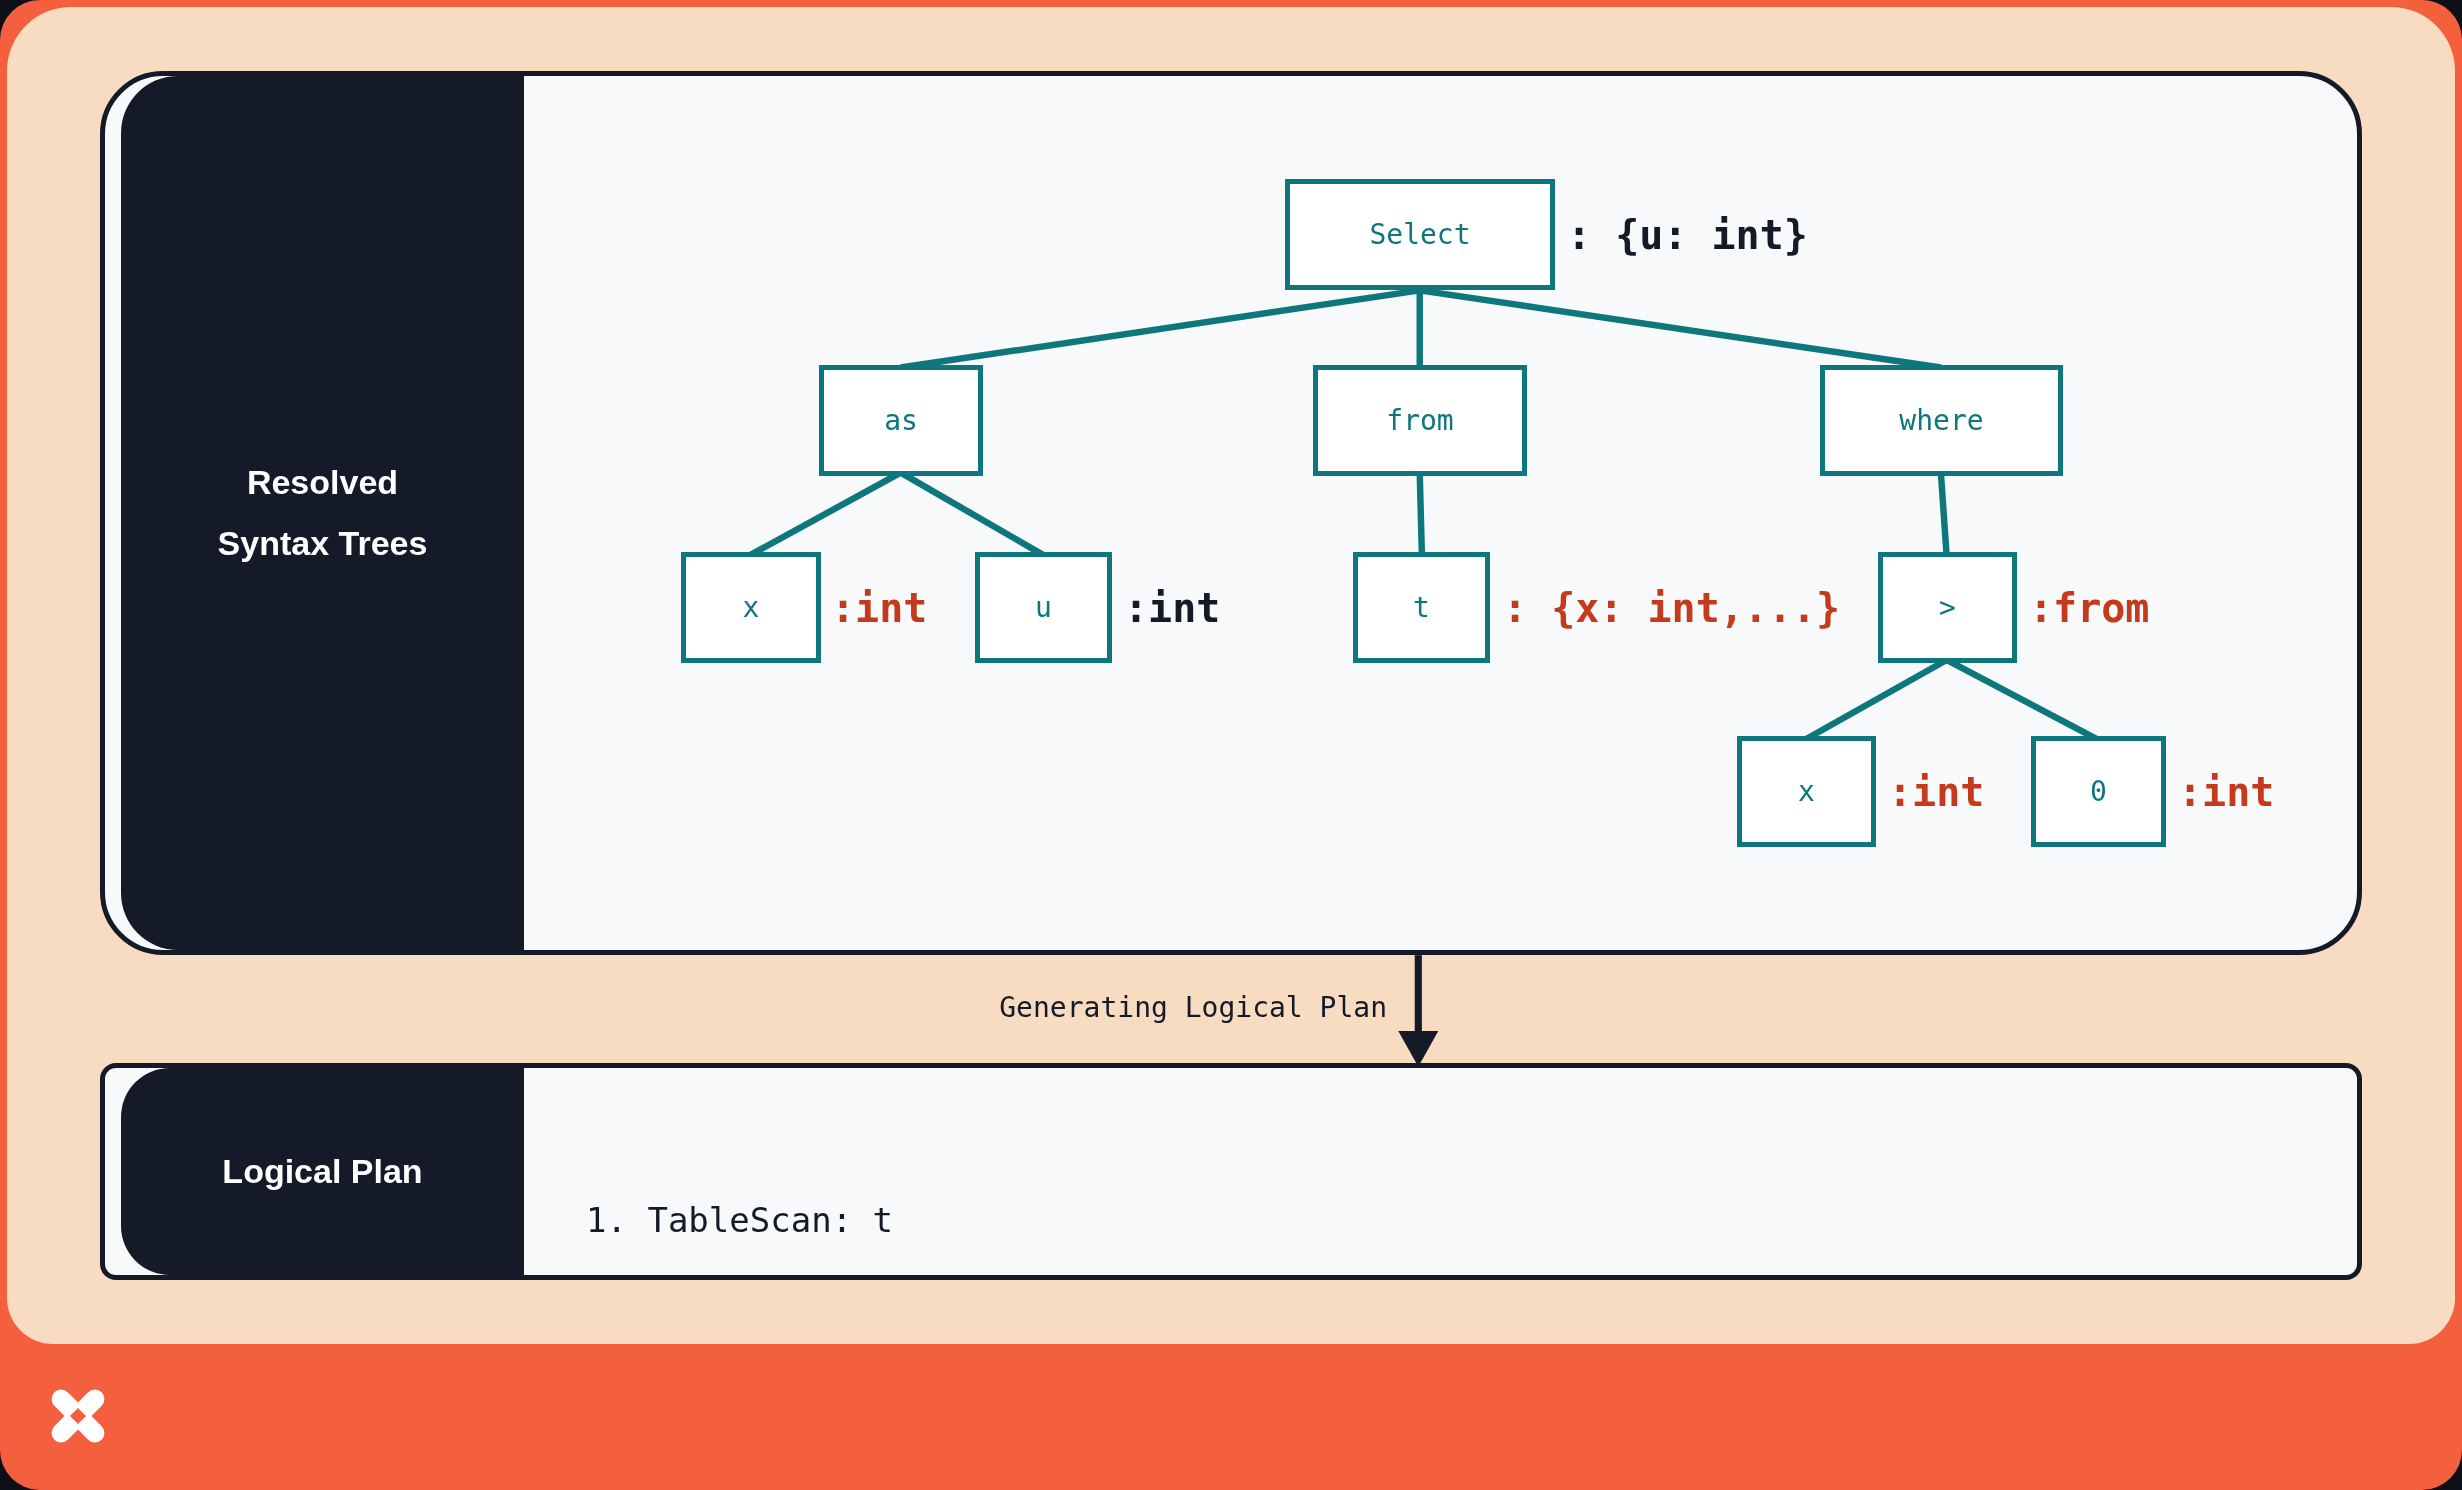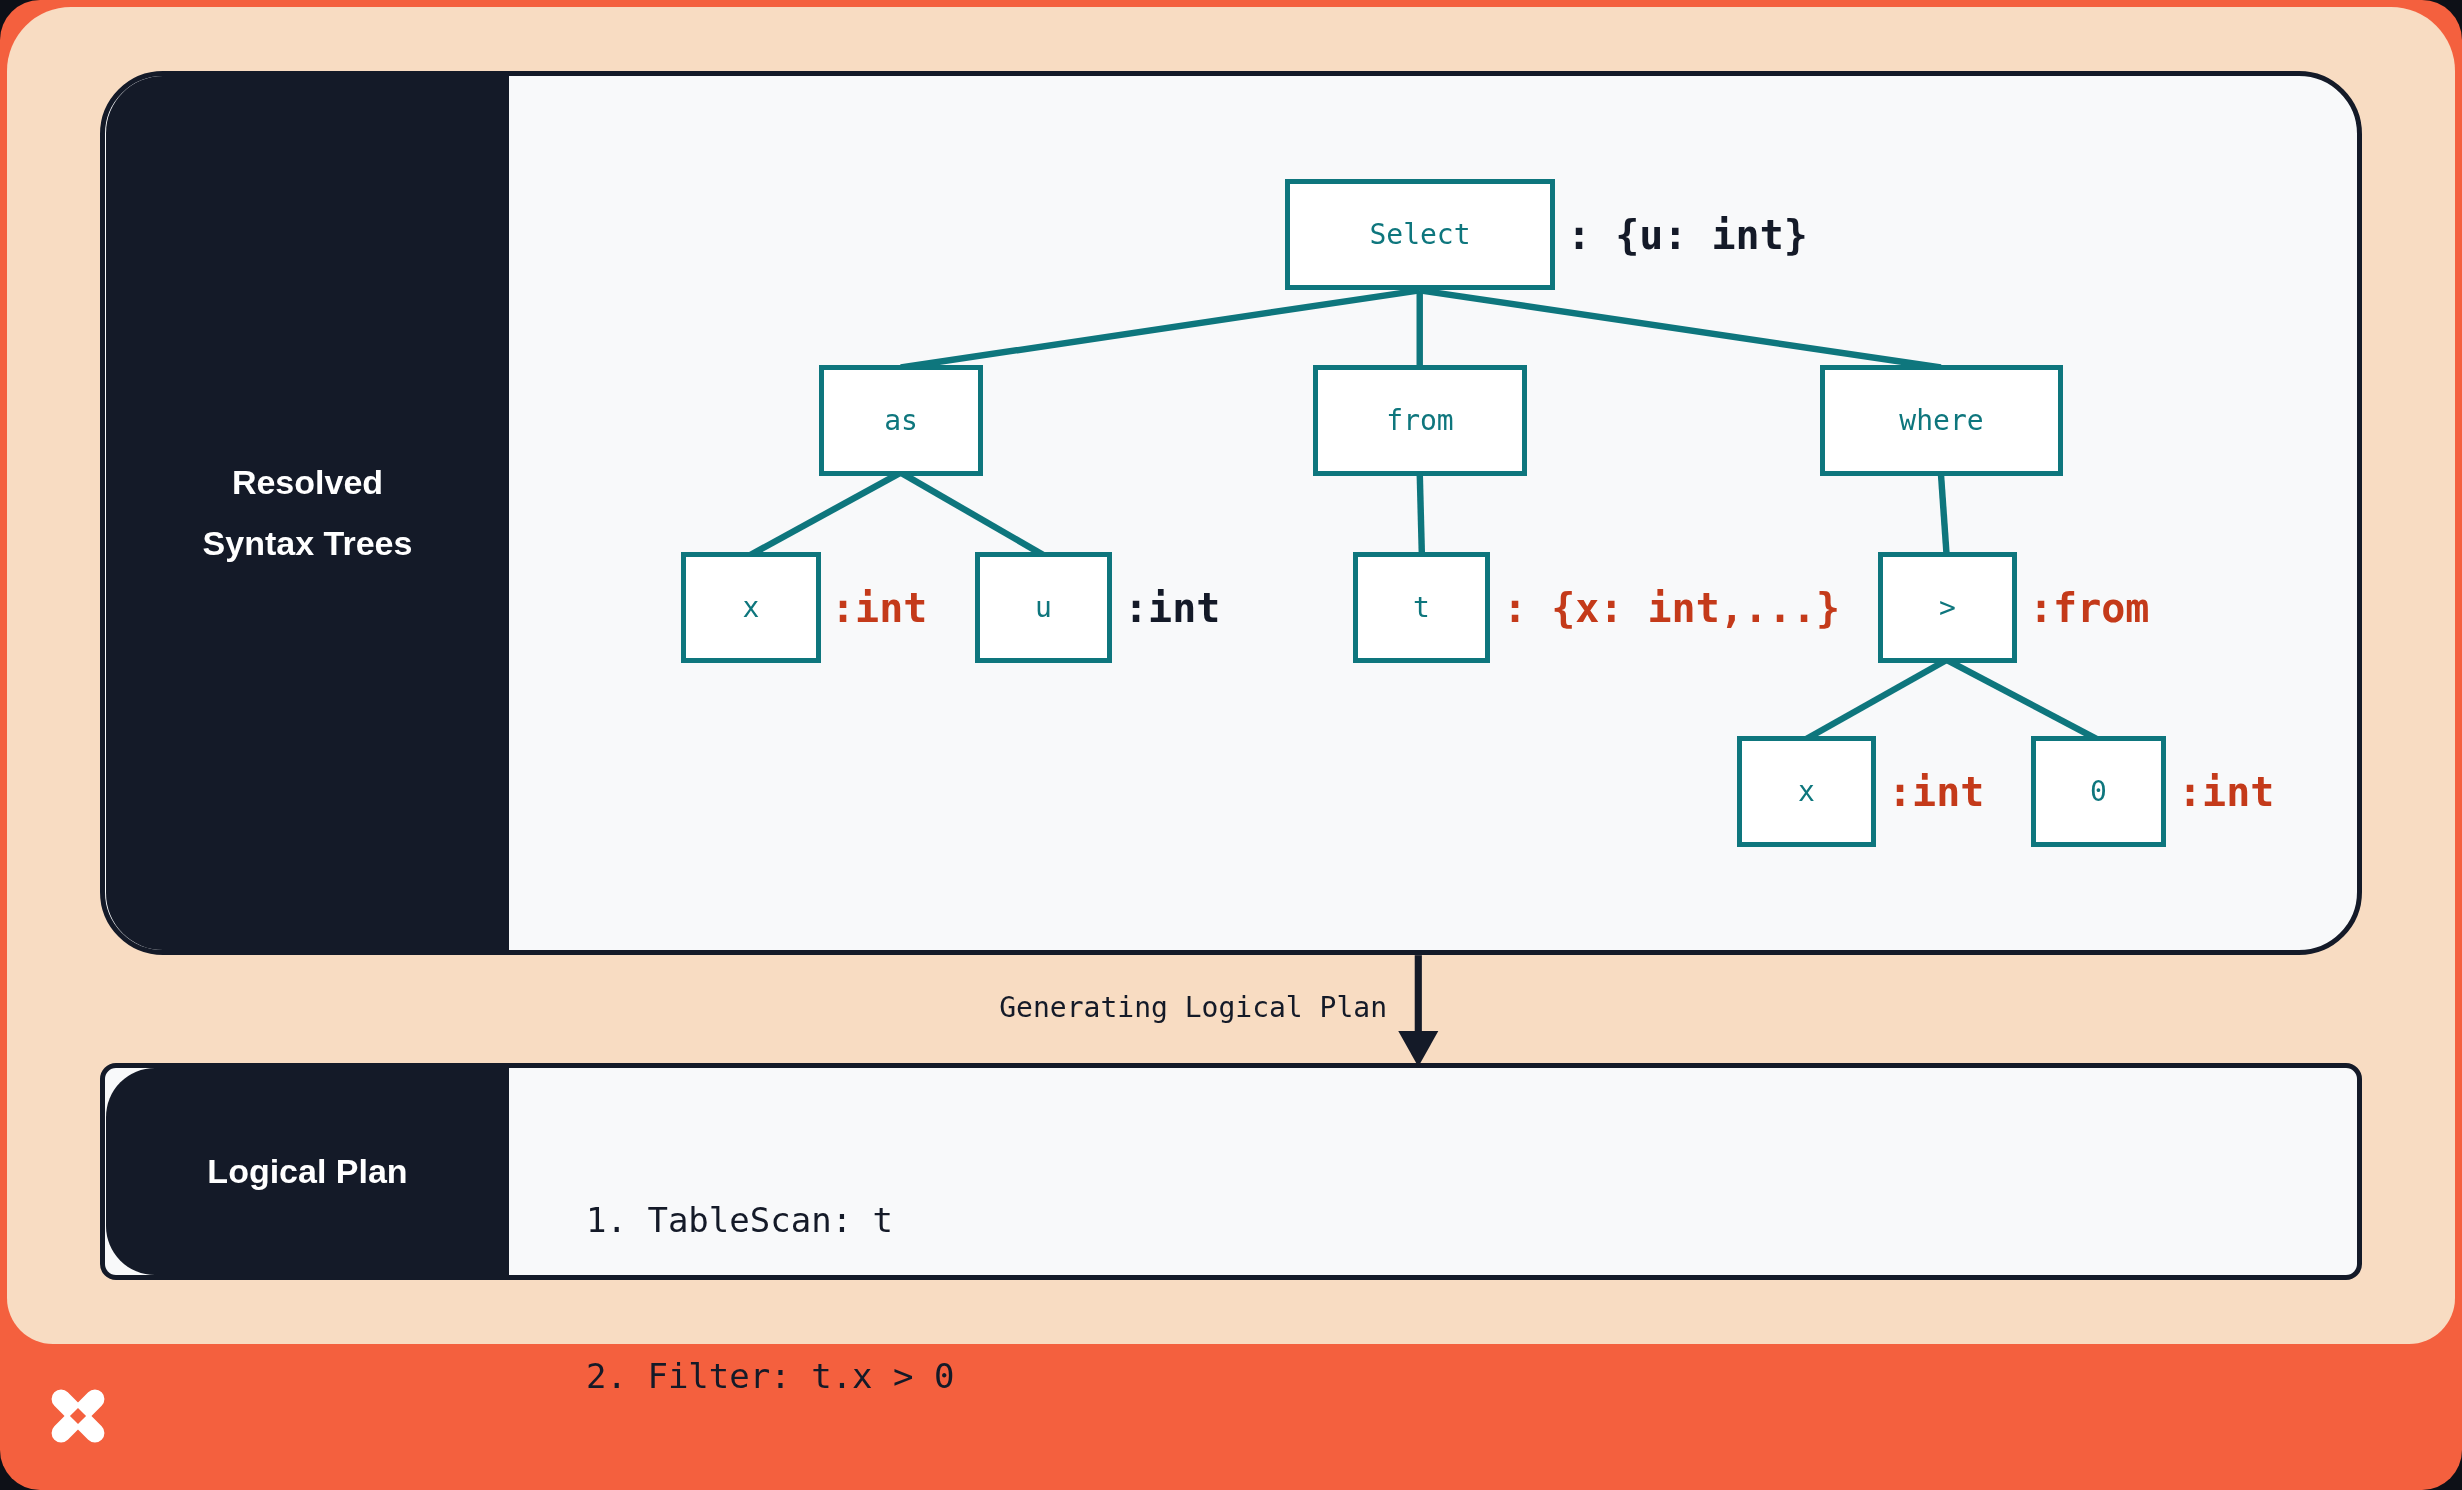--- a/index.html
+++ b/index.html
@@ -4,21 +4,21 @@
 <style>
   html,body{margin:0;padding:0;background:#0d1017;}
   .stage{position:relative;width:2462px;height:1490px;background:#F4603E;border-radius:40px;overflow:hidden;
          font-family:"Liberation Sans",sans-serif;}
   .peach-card{position:absolute;left:7.1px;top:7.1px;width:2448px;height:1337px;background:#F8DCC2;
               border-radius:64px 64px 46px 46px;}
   
   .panel{position:absolute;background:#F8F9FA;border:5.7px solid #141A28;box-sizing:border-box;}
   .panel-top{left:100px;top:71px;width:2262px;height:884px;border-radius:63px;}
   .panel-bottom{left:100px;top:1063px;width:2262px;height:217px;border-radius:16px;}
-  .sidebar{position:absolute;left:1px;top:0;bottom:0;width:403px;background:#141A28;color:#ffffff;
+  .sidebar{position:absolute;left:16px;top:0;bottom:0;width:403px;background:#141A28;color:#ffffff;
            display:flex;align-items:center;justify-content:center;text-align:center;}
   .panel-top .sidebar{border-radius:57px 0 0 57px;}
   .panel-bottom .sidebar{border-radius:49px 0 0 49px;}
   .sidebar-label{font-size:34px;font-weight:700;line-height:61px;width:243px;}
   
   .box{position:absolute;height:111px;background:#FFFFFF;border:5.7px solid #0E767D;box-sizing:border-box;
        display:flex;align-items:center;justify-content:center;}
   .mono{font-family:"DejaVu Sans Mono","Liberation Mono",monospace;}
   .node-label{font-size:28px;color:#0E767D;}
   .anno{position:absolute;height:111px;display:flex;align-items:center;white-space:pre;
@@ -118,21 +118,20 @@
 
   <div class="box" style="left:2031px;top:736px;width:135px;">
     <span class="mono node-label">0</span>
   </div>
   <div class="anno red" style="left:2178px;top:736px;">:int</div>
 
   <div class="transition-label">Generating Logical Plan</div>
 
   <div class="steps">
     <div>1. TableScan: t</div>
-    <div>2. Filter: t.x &gt; 0</div>
     
   </div>
 
   <svg class="footer-logo" viewBox="0 0 100 100">
     <g fill="#FFFFFF">
       <rect x="6" y="37.5" width="88" height="25" rx="12.5" transform="rotate(45 50 50)"></rect>
       <rect x="6" y="37.5" width="88" height="25" rx="12.5" transform="rotate(-45 50 50)"></rect>
     </g>
     <rect x="42.5" y="42.5" width="15" height="15" fill="#F4603E" transform="rotate(45 50 50)"></rect>
   </svg>

